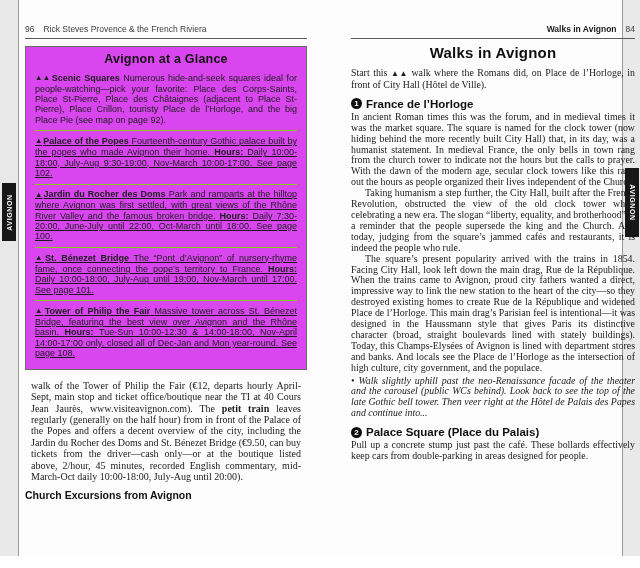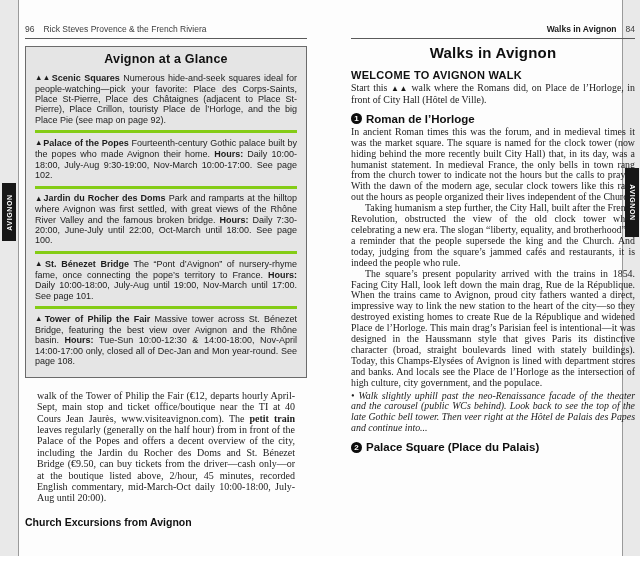--- a/index.html
+++ b/index.html
@@ -20,32 +20,32 @@
   
   .col{position:absolute;top:24px;}
   .col-l{left:25px;width:282px;}
   .col-r{left:351px;width:284px;}
   
   .hdr{display:flex;align-items:baseline;gap:9px;font-family:"Liberation Sans",sans-serif;
        font-size:8.5px;color:#3d3d3d;border-bottom:1px solid #5a5a5a;padding-bottom:4px;}
   .hdr-r{justify-content:flex-end;}
   .hdr .bold{font-weight:bold;color:#1d1d1d;}
   
-  .glance{margin-top:7px;border:1px solid #6b6b6b;background:#e5e5e5;padding:3px 9px 5px;}
+  .glance{margin-top:7px;border:1px solid #6b6b6b;background:#d946ef;padding:3px 9px 5px;}
   .glance-title{font-family:"Liberation Sans",sans-serif;font-weight:bold;font-size:12.5px;
                 text-align:center;color:#111;letter-spacing:.2px;margin:2px 0 2px;}
   .gentry{padding:4.5px 0 5.5px;}
-  .gentry + .gentry{border-top:3px solid #84cc16;}
+  .gentry + .gentry{border-top:1px solid #84cc16;text-decoration:underline;}
   .gentry p{margin:0;font-family:"Liberation Sans",sans-serif;font-size:9px;line-height:10.3px;
             text-align:justify;color:#1c1c1c;}
   .gentry b{font-weight:bold;}
   .tri{font-size:7.5px;letter-spacing:-.5px;margin-right:1px;position:relative;top:-.5px;}
   
   .body-l{margin-top:10px;}
-  .body-l p{margin:12px;font-size:10px;line-height:11.4px;text-align:justify;}
+  .body-l p{margin:6px;font-size:10px;line-height:11.4px;text-align:justify;}
   h4.minihead{font-family:"Liberation Sans",sans-serif;font-weight:bold;font-size:10.5px;
               color:#111;margin:7px 0 1.5px;}
   
   .page-r-content{margin-top:5px;}
   h1.chapter{font-family:"Liberation Sans",sans-serif;font-weight:bold;font-size:15px;
              text-align:center;color:#0f0f0f;letter-spacing:.2px;margin:4px 0 7px;}
   .col-r p{margin:0;font-size:9.9px;line-height:10.9px;text-align:justify;}
   h2.walkhead{font-family:"Liberation Sans",sans-serif;font-weight:bold;font-size:11px;
               letter-spacing:.3px;color:#111;margin:8px 0 2px;}
   h3.stophead{font-family:"Liberation Sans",sans-serif;font-weight:bold;font-size:11.5px;
@@ -111,32 +111,32 @@
   <div class="col col-r">
     <div class="hdr hdr-r">
       <span class="bold">Walks in Avignon</span>
       <span>84</span>
     </div>
 
     <div class="page-r-content">
       <h1 class="chapter">Walks in Avignon</h1>
 
 
-      <h2 class="walkhead">WELCOME TO AVIGNON WALK</h2>
       <p><span>Start this </span><span class="ratinline">▲▲</span><span> walk where the Romans did, on Place de l’Horloge, in front of City Hall (Hôtel de Ville).</span></p>
 
       <h3 class="stophead">
         <span class="stopnum">1</span>
-        <span>Roman de l’Horloge</span>
+        <span>France de l’Horloge</span>
       </h3>
       <p>In ancient Roman times this was the forum, and in medieval times it was the market square. The square is named for the clock tower (now hiding behind the more recently built City Hall) that, in its day, was a humanist statement. In medieval France, the only bells in town rang from the church tower to indicate not the hours but the calls to prayer. With the dawn of the modern age, secular clock towers like this rang out the hours as people organized their lives independent of the Church.</p>
       <p class="ind">Taking humanism a step further, the City Hall, built after the French Revolution, obstructed the view of the old clock tower while celebrating a new era. The slogan “liberty, equality, and brotherhood” is a reminder that the people supersede the king and the Church. And today, judging from the square’s jammed cafés and restaurants, it is indeed the people who rule.</p>
       <p class="ind">The square’s present popularity arrived with the trains in 1854. Facing City Hall, look left down the main drag, Rue de la République. When the trains came to Avignon, proud city fathers wanted a direct, impressive way to link the new station to the heart of the city—so they destroyed existing homes to create Rue de la République and widened Place de l’Horloge. This main drag’s Parisian feel is intentional—it was designed in the Haussmann style that gives Paris its distinctive character (broad, straight boulevards lined with stately buildings). Today, this Champs-Elysées of Avignon is lined with department stores and banks. And locals see the Place de l’Horloge as the intersection of high culture, city government, and the populace.</p>
       <p class="dir">• Walk slightly uphill past the neo-Renaissance facade of the theater and the carousel (public WCs behind). Look back to see the top of the late Gothic bell tower. Then veer right at the Hôtel de Palais des Papes and continue into...</p>
 
       <h3 class="stophead">
         <span class="stopnum">2</span>
         <span>Palace Square (Place du Palais)</span>
       </h3>
+      <p>Pull up a concrete stump just past the café. These bollards effectively keep cars from double-parking in areas designed for people.</p>
     </div>
   </div>
 
 </div>
 
 </body></html>

